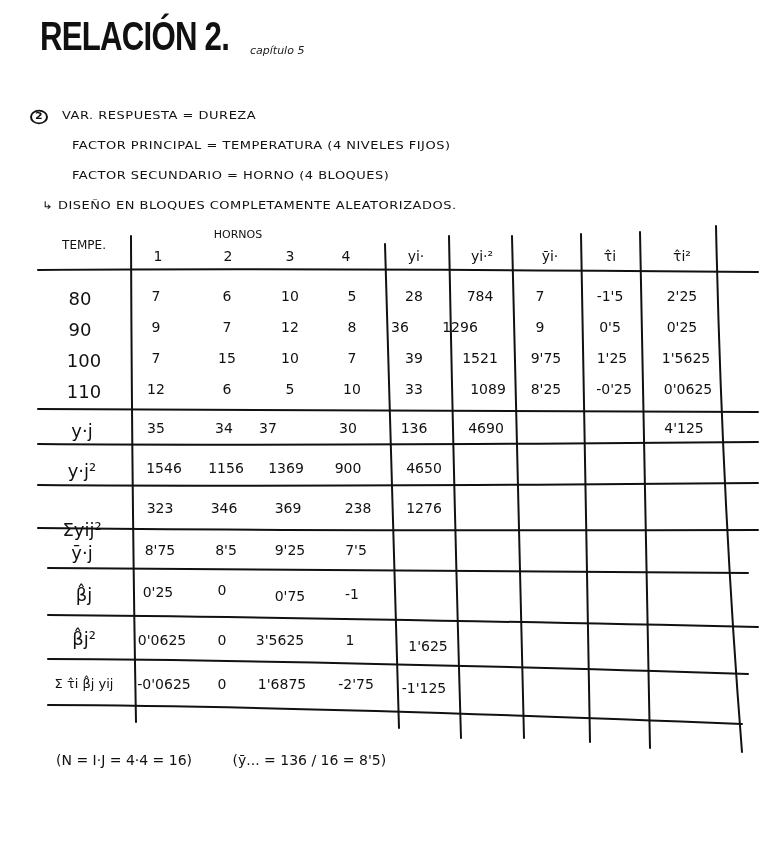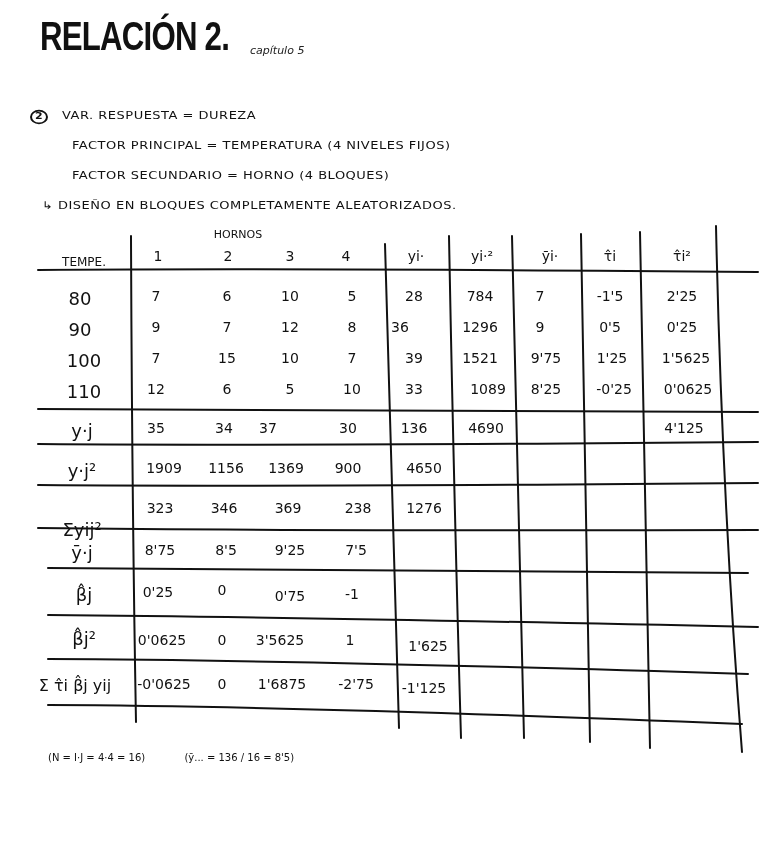--- a/index.html
+++ b/index.html
@@ -26,21 +26,21 @@
     border-radius: 50%; text-align: center; line-height: 14px; font-size: 11px;
     font-weight: bold; margin-right: 14px;
   }
   .grid { position: absolute; left: 0; top: 0; }
   .cell {
     position: absolute; font-family: "DejaVu Sans", sans-serif; font-size: 14px;
     text-align: center; white-space: nowrap; transform: translateX(-50%);
   }
   .rowlabel { font-size: 18px; }
   .footer {
-    position: absolute; left: 48px; top: 752px; font-size: 10px; white-space: nowrap;
+    position: absolute; left: 56px; top: 752px; font-size: 14px; white-space: nowrap;
   }
   .footer span { margin-right: 36px; }
 </style>
 </head>
 <body>
 
 <div class="title">RELACIÓN 2.</div>
 <div class="subtitle">capítulo 5</div>
 
 <div class="hand" style="left:30px; top:108px;">
@@ -67,21 +67,21 @@
     <path d="M385 244 Q392 500 399 728"></path>
     <path d="M449 236 Q454 500 461 738"></path>
     <path d="M512 236 Q518 500 524 738"></path>
     <path d="M581 234 Q586 500 590 742"></path>
     <path d="M640 232 Q645 500 650 748"></path>
     <path d="M716 226 Q722 500 742 752"></path>
   </g>
 </svg>
 
 <div class="cell" style="left:238px; top:228px; font-size:11px;">HORNOS</div>
-<div class="cell rowlabel" style="left:84px; top:255px; font-size:12px;">TEMPE.</div>
+<div class="cell rowlabel" style="left:84px; top:238px; font-size:12px;">TEMPE.</div>
 
 <div class="cell" style="left:158px; top:248px;">1</div>
 <div class="cell" style="left:228px; top:248px;">2</div>
 <div class="cell" style="left:290px; top:248px;">3</div>
 <div class="cell" style="left:346px; top:248px;">4</div>
 <div class="cell" style="left:416px; top:248px;">yi·</div>
 <div class="cell" style="left:482px; top:248px;">yi·²</div>
 <div class="cell" style="left:550px; top:248px;">ȳi·</div>
 <div class="cell" style="left:610px; top:248px;">τ̂i</div>
 <div class="cell" style="left:682px; top:248px;">τ̂i²</div>
@@ -98,21 +98,21 @@
   <div class="cell" style="left:610px; top:288px;">-1'5</div>
   <div class="cell" style="left:682px; top:288px;">2'25</div>
 </div>
 <div>
   <div class="cell rowlabel" style="left:80px; top:319px;">90</div>
   <div class="cell" style="left:156px; top:319px;">9</div>
   <div class="cell" style="left:227px; top:319px;">7</div>
   <div class="cell" style="left:290px; top:319px;">12</div>
   <div class="cell" style="left:352px; top:319px;">8</div>
   <div class="cell" style="left:400px; top:319px;">36</div>
-  <div class="cell" style="left:480px; top:319px;">1296</div>
+  <div class="cell" style="left:460px; top:319px;">1296</div>
   <div class="cell" style="left:540px; top:319px;">9</div>
   <div class="cell" style="left:610px; top:319px;">0'5</div>
   <div class="cell" style="left:682px; top:319px;">0'25</div>
 </div>
 <div>
   <div class="cell rowlabel" style="left:84px; top:350px;">100</div>
   <div class="cell" style="left:156px; top:350px;">7</div>
   <div class="cell" style="left:227px; top:350px;">15</div>
   <div class="cell" style="left:290px; top:350px;">10</div>
   <div class="cell" style="left:352px; top:350px;">7</div>
@@ -140,21 +140,21 @@
   <div class="cell" style="left:156px; top:420px;">35</div>
   <div class="cell" style="left:224px; top:420px;">34</div>
   <div class="cell" style="left:268px; top:420px;">37</div>
   <div class="cell" style="left:348px; top:420px;">30</div>
   <div class="cell" style="left:414px; top:420px;">136</div>
   <div class="cell" style="left:486px; top:420px;">4690</div>
   <div class="cell" style="left:684px; top:420px;">4'125</div>
 </div>
 <div>
   <div class="cell rowlabel" style="left:82px; top:460px;">y·j²</div>
-  <div class="cell" style="left:164px; top:460px;">1909</div>
+  <div class="cell" style="left:164px; top:460px;">1546</div>
   <div class="cell" style="left:226px; top:460px;">1156</div>
   <div class="cell" style="left:286px; top:460px;">1369</div>
   <div class="cell" style="left:348px; top:460px;">900</div>
   <div class="cell" style="left:424px; top:460px;">4650</div>
 </div>
 <div>
   <div class="cell rowlabel" style="left:82px; top:500px;margin-top:19px;">Σyij²</div>
   <div class="cell" style="left:160px; top:500px;">323</div>
   <div class="cell" style="left:224px; top:500px;">346</div>
   <div class="cell" style="left:288px; top:500px;">369</div>
@@ -177,21 +177,21 @@
 </div>
 <div>
   <div class="cell rowlabel" style="left:84px; top:628px;">β̂j²</div>
   <div class="cell" style="left:162px; top:632px;">0'0625</div>
   <div class="cell" style="left:222px; top:632px;">0</div>
   <div class="cell" style="left:280px; top:632px;">3'5625</div>
   <div class="cell" style="left:350px; top:632px;">1</div>
   <div class="cell" style="left:428px; top:638px;">1'625</div>
 </div>
 <div>
-  <div class="cell rowlabel" style="left:75px; top:676px; font-size:16px;">Σ τ̂i β̂j yij</div>
+  <div class="cell rowlabel" style="left:84px; top:676px; font-size:13px;">Σ τ̂i β̂j yij</div>
   <div class="cell" style="left:164px; top:676px;">-0'0625</div>
   <div class="cell" style="left:222px; top:676px;">0</div>
   <div class="cell" style="left:282px; top:676px;">1'6875</div>
   <div class="cell" style="left:356px; top:676px;">-2'75</div>
   <div class="cell" style="left:424px; top:680px;">-1'125</div>
 </div>
 
 <div class="footer">
   <span>(N = I·J = 4·4 = 16)</span>
   <span>(ȳ... = 136 / 16 = 8'5)</span>

